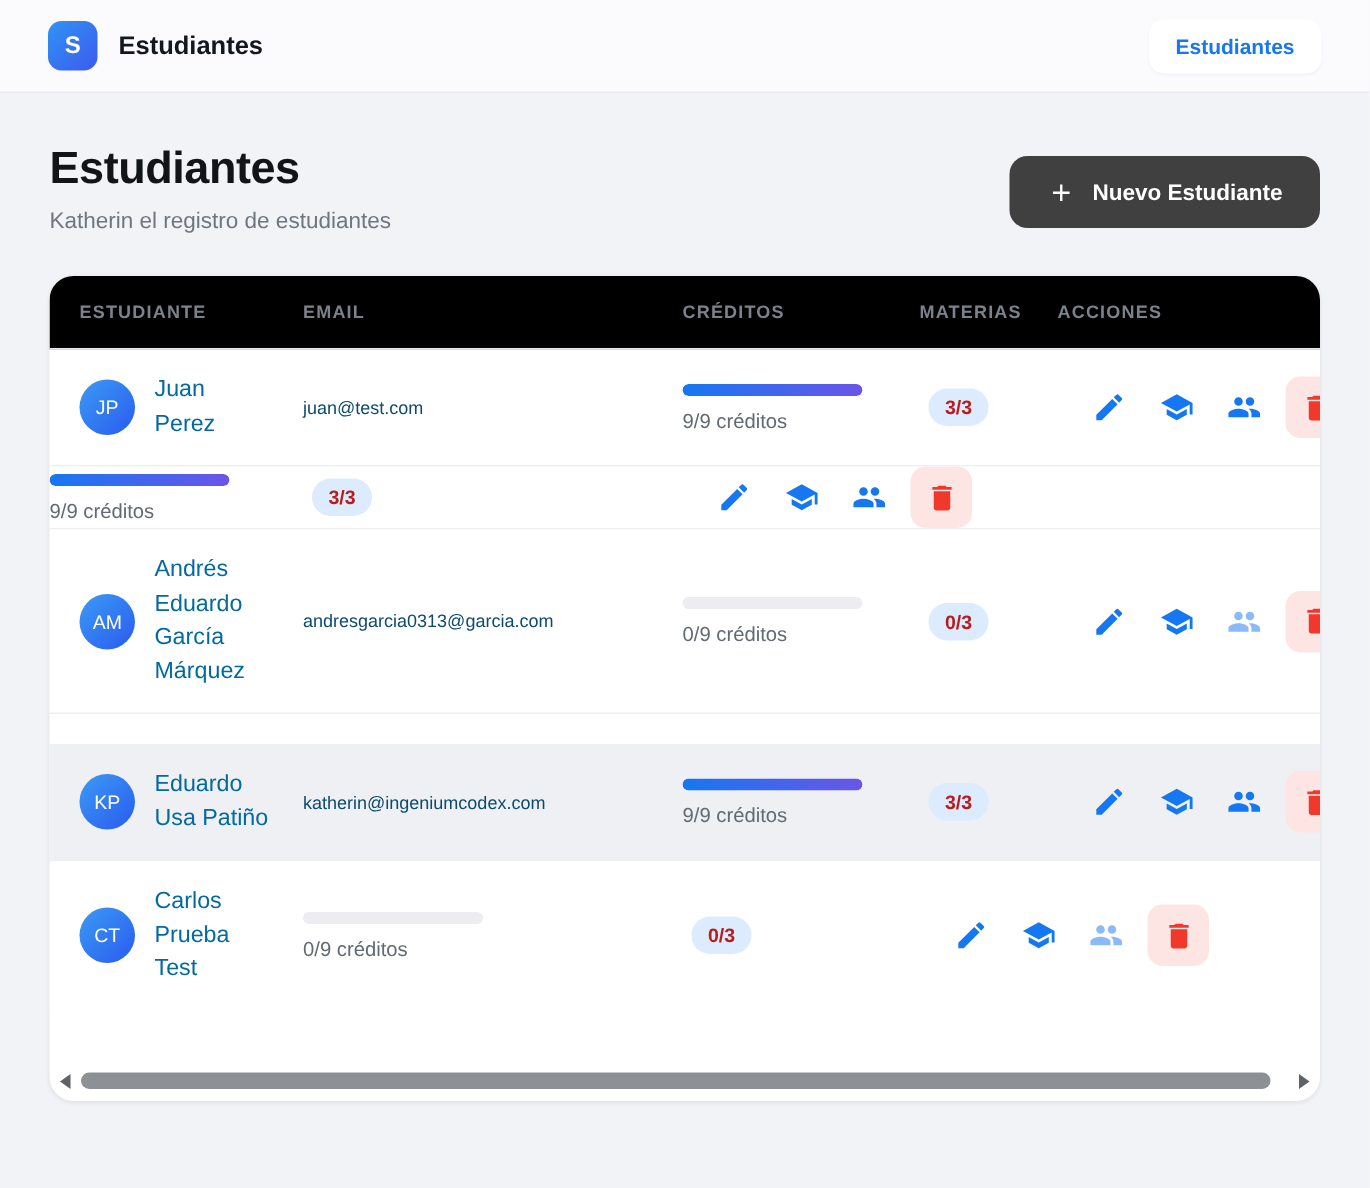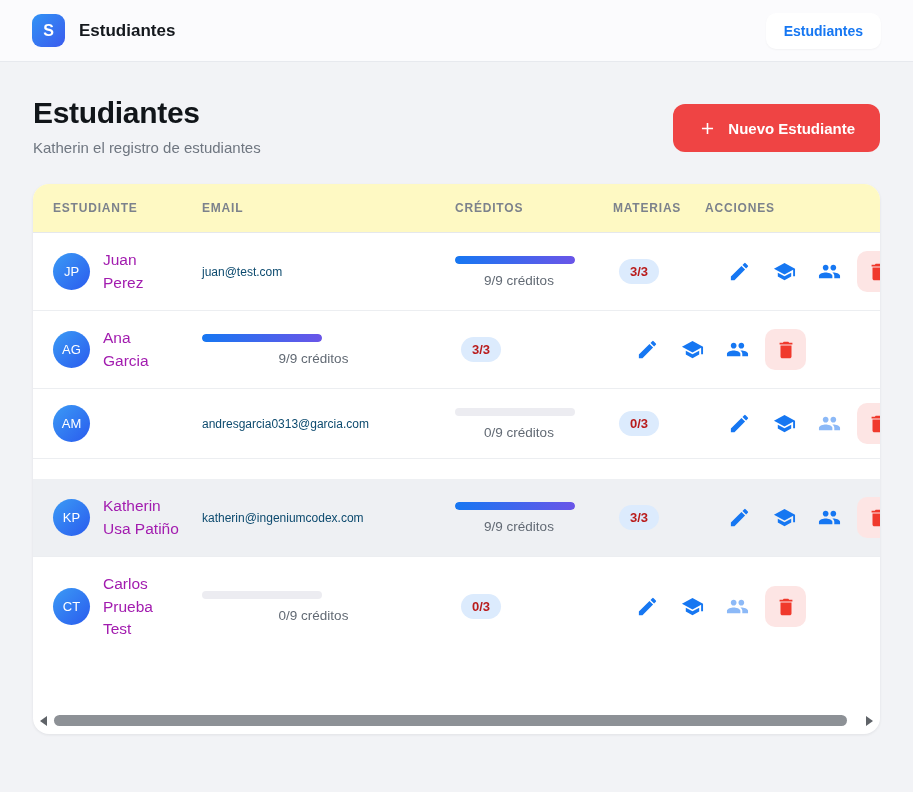--- a/index.html
+++ b/index.html
@@ -37,69 +37,69 @@
   }
 
   
   .main { padding:34px 33px 0 33px; }
   .page-header { display:flex; align-items:flex-start; justify-content:space-between; }
   .page-title { font-size:30px; font-weight:700; color:#111519; letter-spacing:-.3px; }
   .page-subtitle { margin-top:9px; font-size:15px; color:#6f7680; }
   .primary-btn {
     display:flex; align-items:center; gap:11px;
     height:48px; padding:0 25px; margin-top:8px;
-    background:#ef4444; color:#fff; border:none; border-radius:12px;
+    background:#404040; color:#fff; border:none; border-radius:12px;
     font-size:15px; font-weight:600; cursor:pointer; font-family:inherit;
   }
   .primary-btn svg { width:19px; height:19px; fill:#fff; }
 
   
   .card {
     position:relative; margin-top:28px;
     width:847px; height:550px;
     background:#fff; border-radius:16px;
     box-shadow:0 1px 3px rgba(20,25,40,.08);
     overflow:hidden;
   }
   .table-inner { width:866px; }
   .tgrid { display:grid; grid-template-columns:169px 253px 158px 92px 194px; align-items:center; }
 
   .thead {
-    background:#fef9c3; height:49px;
+    background:#000000; height:49px;
     border-bottom:1px solid #e5e8ec;
   }
   .th {
     font-size:12px; font-weight:700; letter-spacing:.8px;
     color:#7c828c; text-transform:uppercase;
   }
   .th:first-child { padding-left:20px; }
 
   .trow { border-bottom:1px solid #eceef1; background:#fff; }
   .trow:last-child { border-bottom:none; }
   .trow.highlighted { background:#eef0f3;margin-top:20px; }
 
   .cell-student { display:flex; align-items:center; gap:13px; padding:16px 0 16px 20px; }
   .avatar {
     width:37px; height:37px; min-width:37px; border-radius:50%;
     background:linear-gradient(135deg,#3b9bf5 0%,#2a5bee 100%);
     color:#fff; font-size:13px; font-weight:400;
     display:flex; align-items:center; justify-content:center;
   }
-  .student-name { width:76px; font-size:15.5px; font-weight:500; color:#a21caf; line-height:22.5px; }
+  .student-name { width:76px; font-size:15.5px; font-weight:500; color:#0369a1; line-height:22.5px; }
   .student-email { font-size:12px; color:#0c4a6e; }
 
   .credits-cell { padding-right:30px; }
   .progress-track {
     width:120px; height:8px; border-radius:4px; background:#ececf1; overflow:hidden;
   }
   .progress-fill {
     height:100%; border-radius:4px;
     background:linear-gradient(90deg,#1677f2 0%,#6a55e8 100%);
   }
-  .credits-label { margin-top:9px; font-size:13.5px; color:#626a74;text-align:center; }
+  .credits-label { margin-top:9px; font-size:13.5px; color:#626a74; }
 
   .badge {
     display:inline-block; padding:5px 11px; border-radius:999px;
     background:#dcebfd; color:#b91c1c; font-size:13px; font-weight:700;
     margin-left:6px;
   }
 
   .actions-cell { display:flex; align-items:center; gap:10px; padding-left:17px; }
   .icon-btn {
     background:none; border:none; cursor:pointer; padding:6px;
@@ -200,24 +200,20 @@
                 </svg>
       </button>
       <button class="delete-btn">
         <svg viewBox="0 0 24 24">
                   <path d="M6 19c0 1.1.9 2 2 2h8c1.1 0 2-.9 2-2V7H6v12zM19 4h-3.5l-1-1h-5l-1 1H5v2h14V4z"></path>
                 </svg>
       </button>
     </div>
   </div>
           <div class="tgrid trow">
-    <div class="cell-student">
-      <div class="avatar">AG</div>
-      <div class="student-name">Ana Garcia</div>
-    </div>
     <div class="credits-cell">
       <div class="progress-track">
         <div class="progress-fill" style="width: 100%;"></div>
       </div>
       <div class="credits-label">9/9 créditos</div>
     </div>
     <div>
       <span class="badge">3/3</span>
     </div>
     <div class="actions-cell">
@@ -239,20 +235,21 @@
       <button class="delete-btn">
         <svg viewBox="0 0 24 24">
                   <path d="M6 19c0 1.1.9 2 2 2h8c1.1 0 2-.9 2-2V7H6v12zM19 4h-3.5l-1-1h-5l-1 1H5v2h14V4z"></path>
                 </svg>
       </button>
     </div>
   </div>
           <div class="tgrid trow">
     <div class="cell-student">
       <div class="avatar">AM</div>
+      <div class="student-name">Andrés Eduardo García Márquez</div>
     </div>
     <div class="student-email">andresgarcia0313@garcia.com</div>
     <div class="credits-cell">
       <div class="progress-track">
         <div class="progress-fill" style="width: 0%;"></div>
       </div>
       <div class="credits-label">0/9 créditos</div>
     </div>
     <div>
       <span class="badge">0/3</span>
@@ -276,21 +273,21 @@
       <button class="delete-btn">
         <svg viewBox="0 0 24 24">
                   <path d="M6 19c0 1.1.9 2 2 2h8c1.1 0 2-.9 2-2V7H6v12zM19 4h-3.5l-1-1h-5l-1 1H5v2h14V4z"></path>
                 </svg>
       </button>
     </div>
   </div>
           <div class="tgrid trow highlighted">
     <div class="cell-student">
       <div class="avatar">KP</div>
-      <div class="student-name">Katherin Usa Patiño</div>
+      <div class="student-name">Eduardo Usa Patiño</div>
     </div>
     <div class="student-email">katherin@ingeniumcodex.com</div>
     <div class="credits-cell">
       <div class="progress-track">
         <div class="progress-fill" style="width: 100%;"></div>
       </div>
       <div class="credits-label">9/9 créditos</div>
     </div>
     <div>
       <span class="badge">3/3</span>

